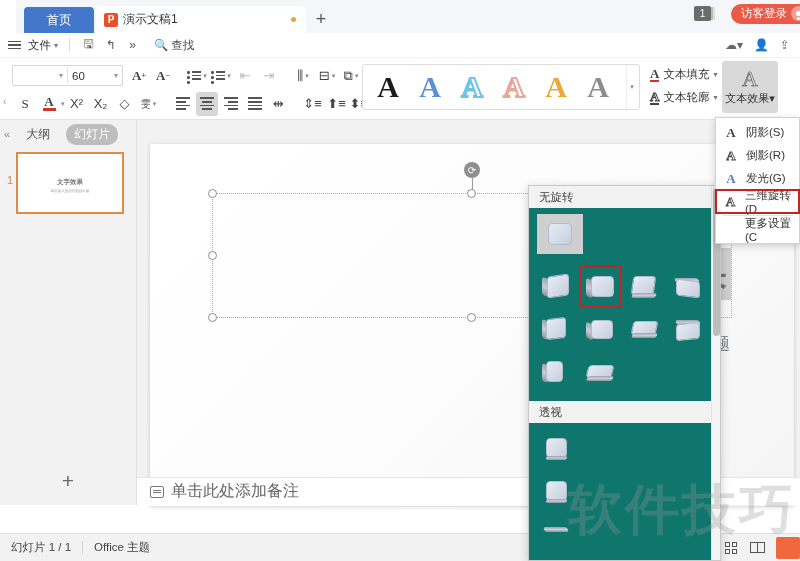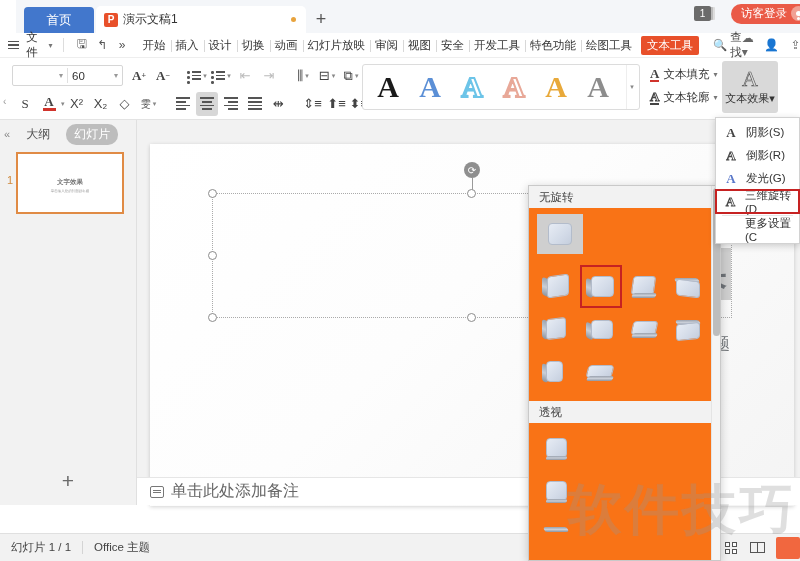--- a/index.html
+++ b/index.html
@@ -290,21 +290,21 @@
   }
   .fx-item .gl.hollow { color: transparent; -webkit-text-stroke: .8px #4a4a4a; }
   .fx-item .gl.blue { color: #5a78c9; }
   .fx-item .gl.abc { font-size: 10px; font-weight: normal; color: #666; letter-spacing: -.5px; }
   .fx-item.highlight { outline: 2px solid #c62222; outline-offset: -1px; }
   .fx-sep { height: 1px; background: #e6e6e6; margin: 2px 6px; }
 
   
   .rot-gallery {
     position: absolute; left: 528px; top: 185px; width: 193px; height: 376px;
-    background: #f97316; border: 1px solid #c9c9c9;
+    background: #0f766e; border: 1px solid #c9c9c9;
     box-shadow: 0 2px 9px rgba(0,0,0,.2); z-index: 35; overflow: hidden;
   }
   .rg-head {
     height: 22px; background: #f2f2f2; display: flex; align-items: center;
     padding-left: 10px; font-size: 11.5px; color: #444;
   }
   .rg-grid { padding: 5px 3px 7px 6px; display: grid; grid-template-columns: repeat(4, 44px); }
   .rg-cell {
     width: 44px; height: 43px; display: flex; align-items: center; justify-content: center;
     position: relative;
@@ -387,35 +387,20 @@
       <span class="rt-file">
         <span>文件</span>
         <span class="caret">▾</span>
       </span>
       <span class="rt-sep"></span>
       <span class="rt-ico">🖫</span>
       <span class="rt-ico">↰</span>
       <span class="rt-ico">»</span>
     </div>
 
-    <div class="maintabs">
-      <span class="mt">开始</span>
-      <span class="mt">插入</span>
-      <span class="mt">设计</span>
-      <span class="mt">切换</span>
-      <span class="mt">动画</span>
-      <span class="mt">幻灯片放映</span>
-      <span class="mt">审阅</span>
-      <span class="mt">视图</span>
-      <span class="mt">安全</span>
-      <span class="mt">开发工具</span>
-      <span class="mt">特色功能</span>
-      <span class="mt">绘图工具</span>
-      <span class="mt active-ctx">文本工具</span>
-    </div>
 
     <span class="rt-find">
       <span>🔍</span>
       <span>查找</span>
     </span>
 
     <div class="rt-right">
       <span>☁▾</span>
       <span>👤</span>
       <span>⇪</span>

